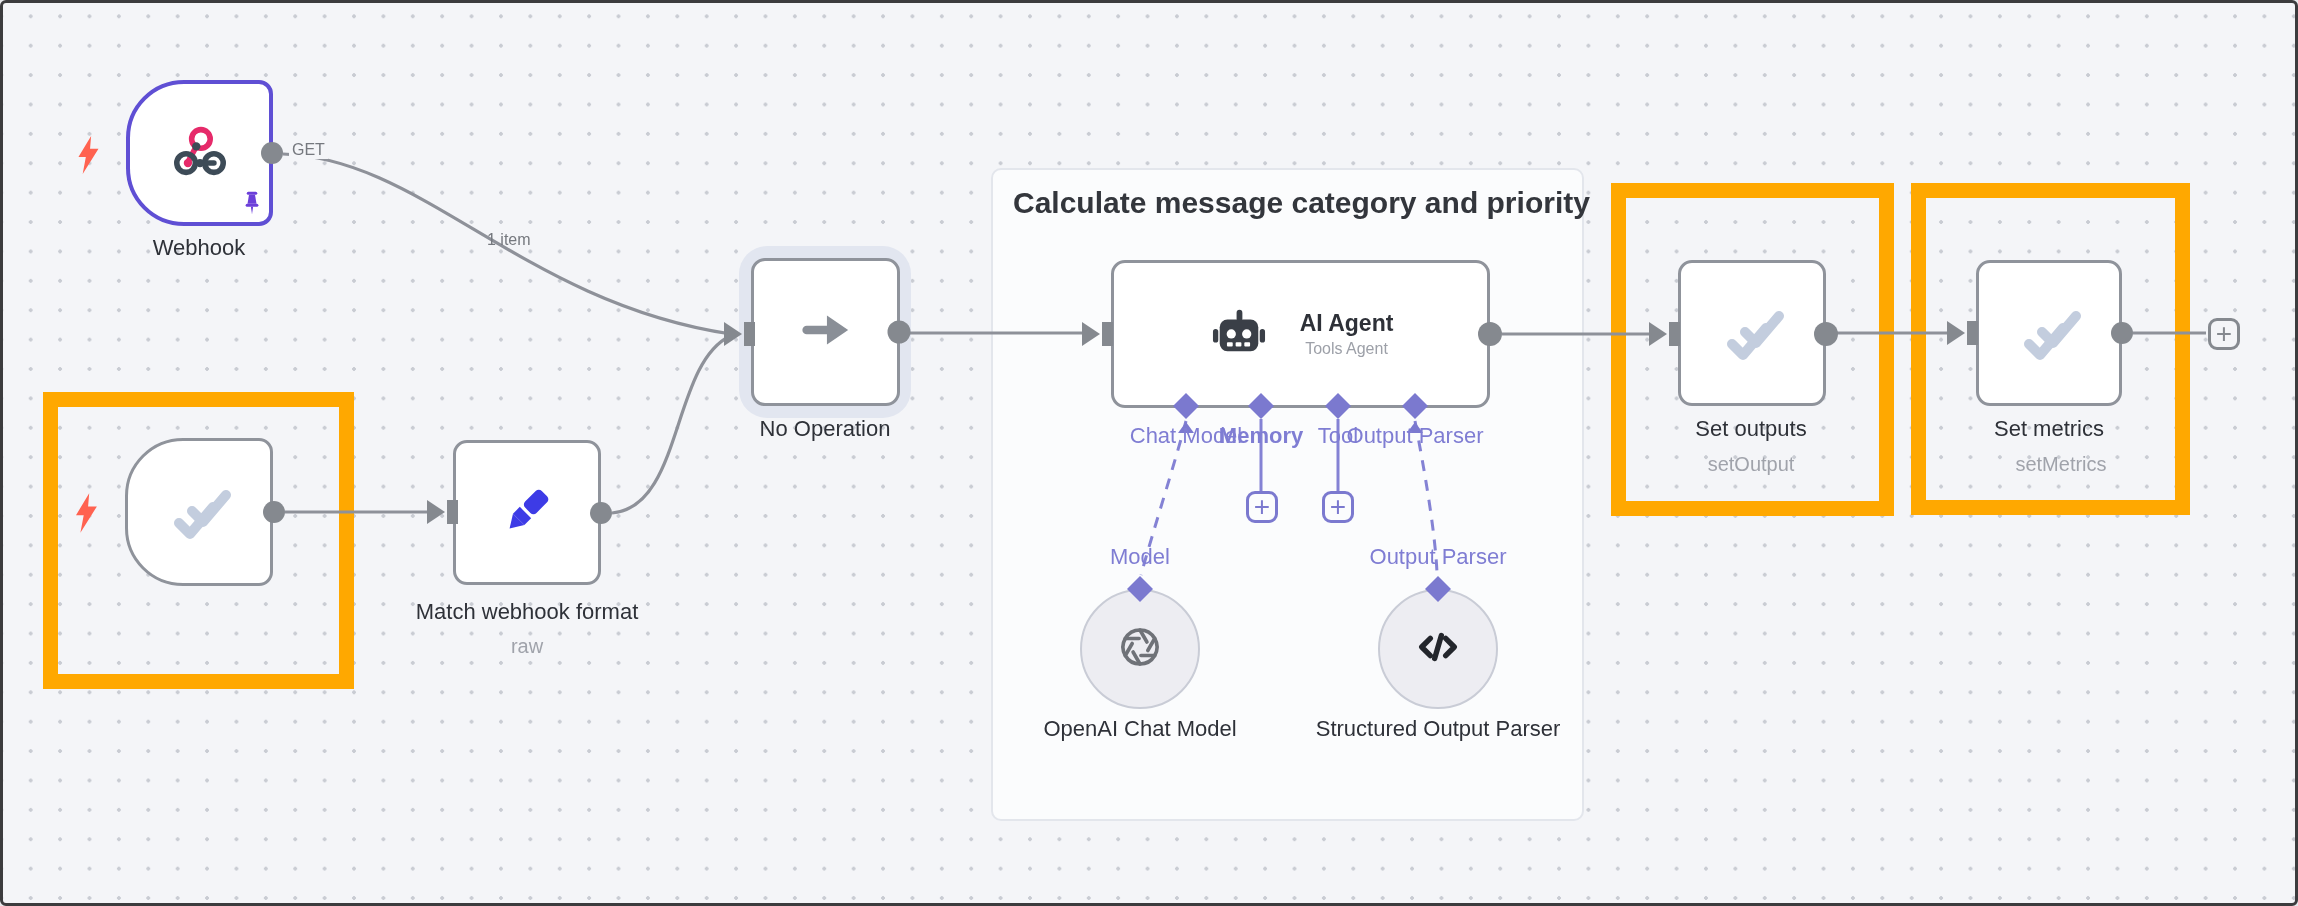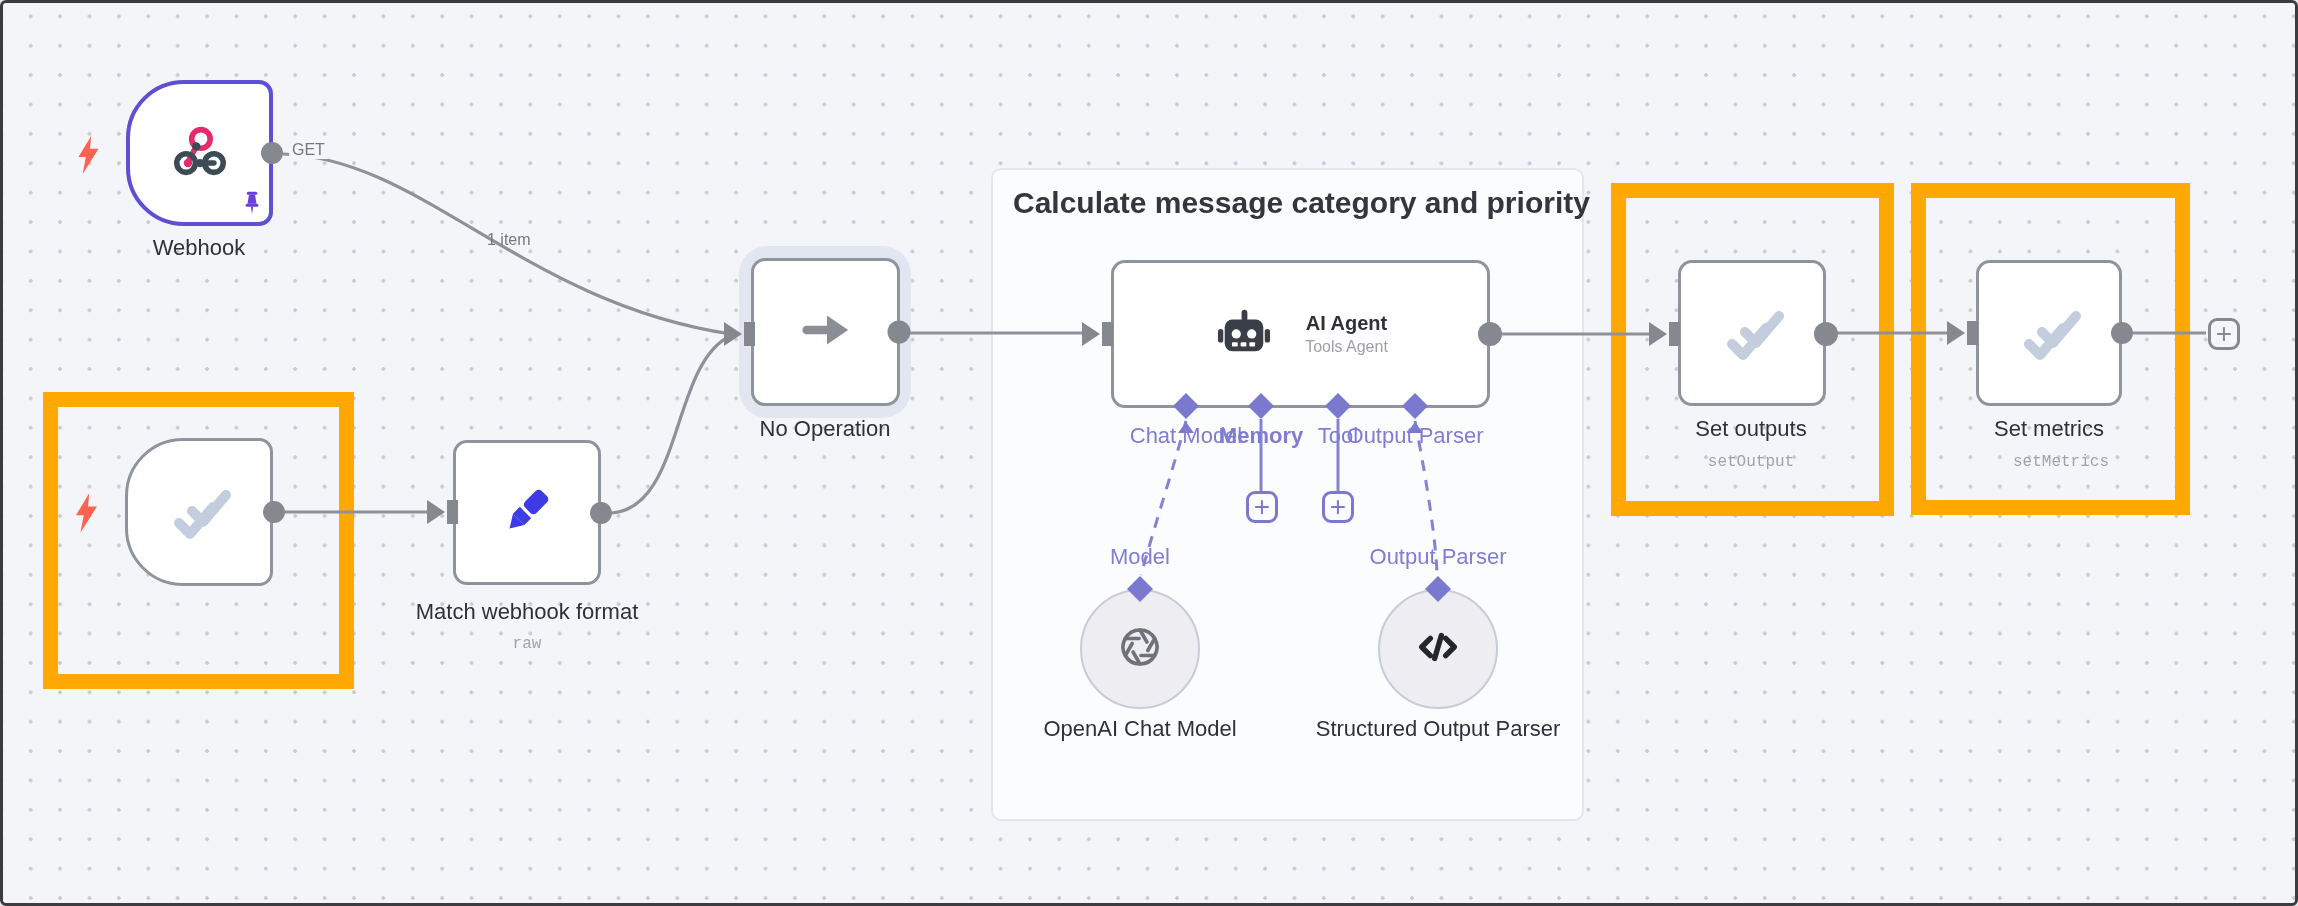--- a/index.html
+++ b/index.html
@@ -30,25 +30,25 @@
   #node-match{left:450px;top:437px;width:148px;height:145px;}
   #halo-noop{left:736px;top:243px;width:172px;height:172px;background:#e2e6f0;border-radius:28px;z-index:14;}
   #node-noop{left:748px;top:255px;width:149px;height:148px;}
   #node-ai{left:1108px;top:257px;width:379px;height:148px;gap:30px;}
   #node-setout{left:1675px;top:257px;width:148px;height:146px;}
   #node-setmet{left:1973px;top:257px;width:146px;height:146px;}
   .circle-node{width:120px;height:120px;border-radius:50%;background:#ededf2;border:2.5px solid #c9ccd6;z-index:20;display:flex;align-items:center;justify-content:center;}
   #node-openai{left:1077px;top:586px;}
   #node-sop{left:1375px;top:586px;}
   .ai-text{display:flex;flex-direction:column;align-items:center;gap:6px;}
-  .ai-title{font-size:20px;font-weight:600;color:#2e3138;line-height:1;}
+  .ai-title{font-size:23px;font-weight:600;color:#2e3138;line-height:1;}
   .ai-sub{font-size:16px;color:#9da0a8;line-height:1;}
   
   .nlabel{transform:translateX(-50%);text-align:center;font-size:22px;font-weight:500;color:#2e3138;z-index:40;line-height:1.2;}
-  .nsub{transform:translateX(-50%);text-align:left;font-size:16px;color:#a0a3ab;z-index:40;white-space:nowrap;font-family:Liberation Mono, monospace;}
+  .nsub{transform:translateX(-50%);text-align:left;font-size:20px;color:#a0a3ab;z-index:40;white-space:nowrap;}
   .nowrap{white-space:nowrap;}
   #lbl-webhook{left:196px;top:232px;}
   #lbl-when{left:196px;top:592px;width:340px;}
   #lbl-match{left:524px;top:596px;}
   #sub-match{left:524px;top:632px;}
   #lbl-noop{left:822px;top:413px;}
   #lbl-setout{left:1748px;top:413px;}
   #sub-setout{left:1748px;top:450px;}
   #lbl-setmet{left:2046px;top:413px;}
   #sub-setmet{left:2046px;top:450px;margin-left:12px;}

